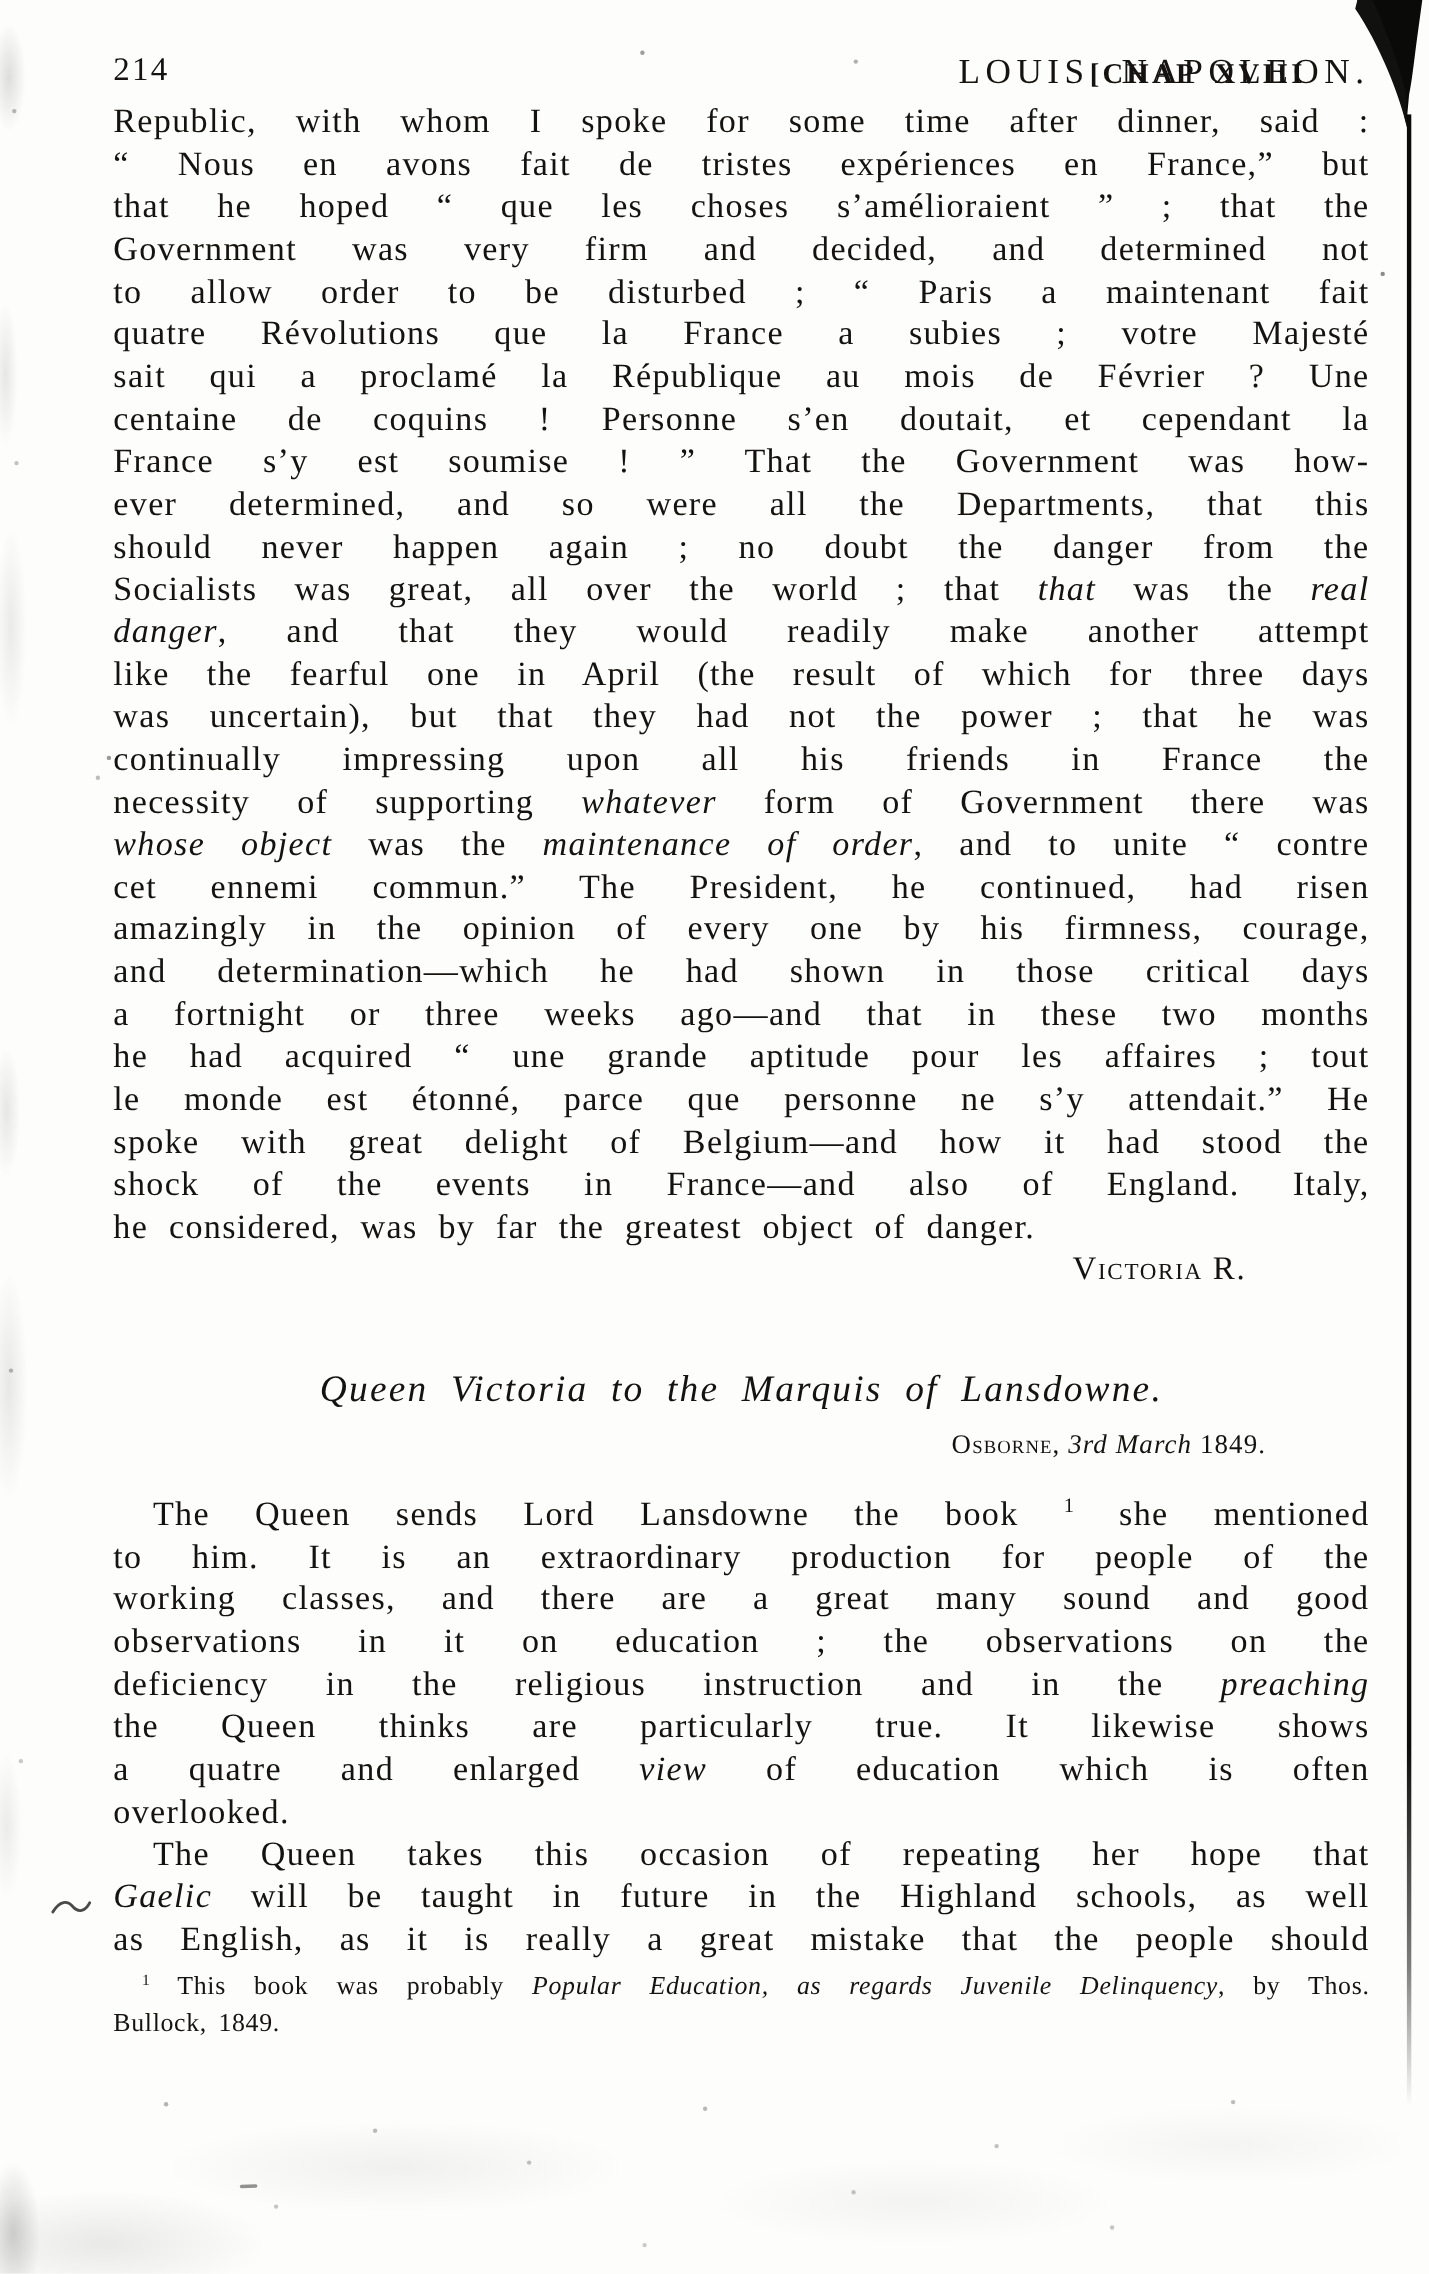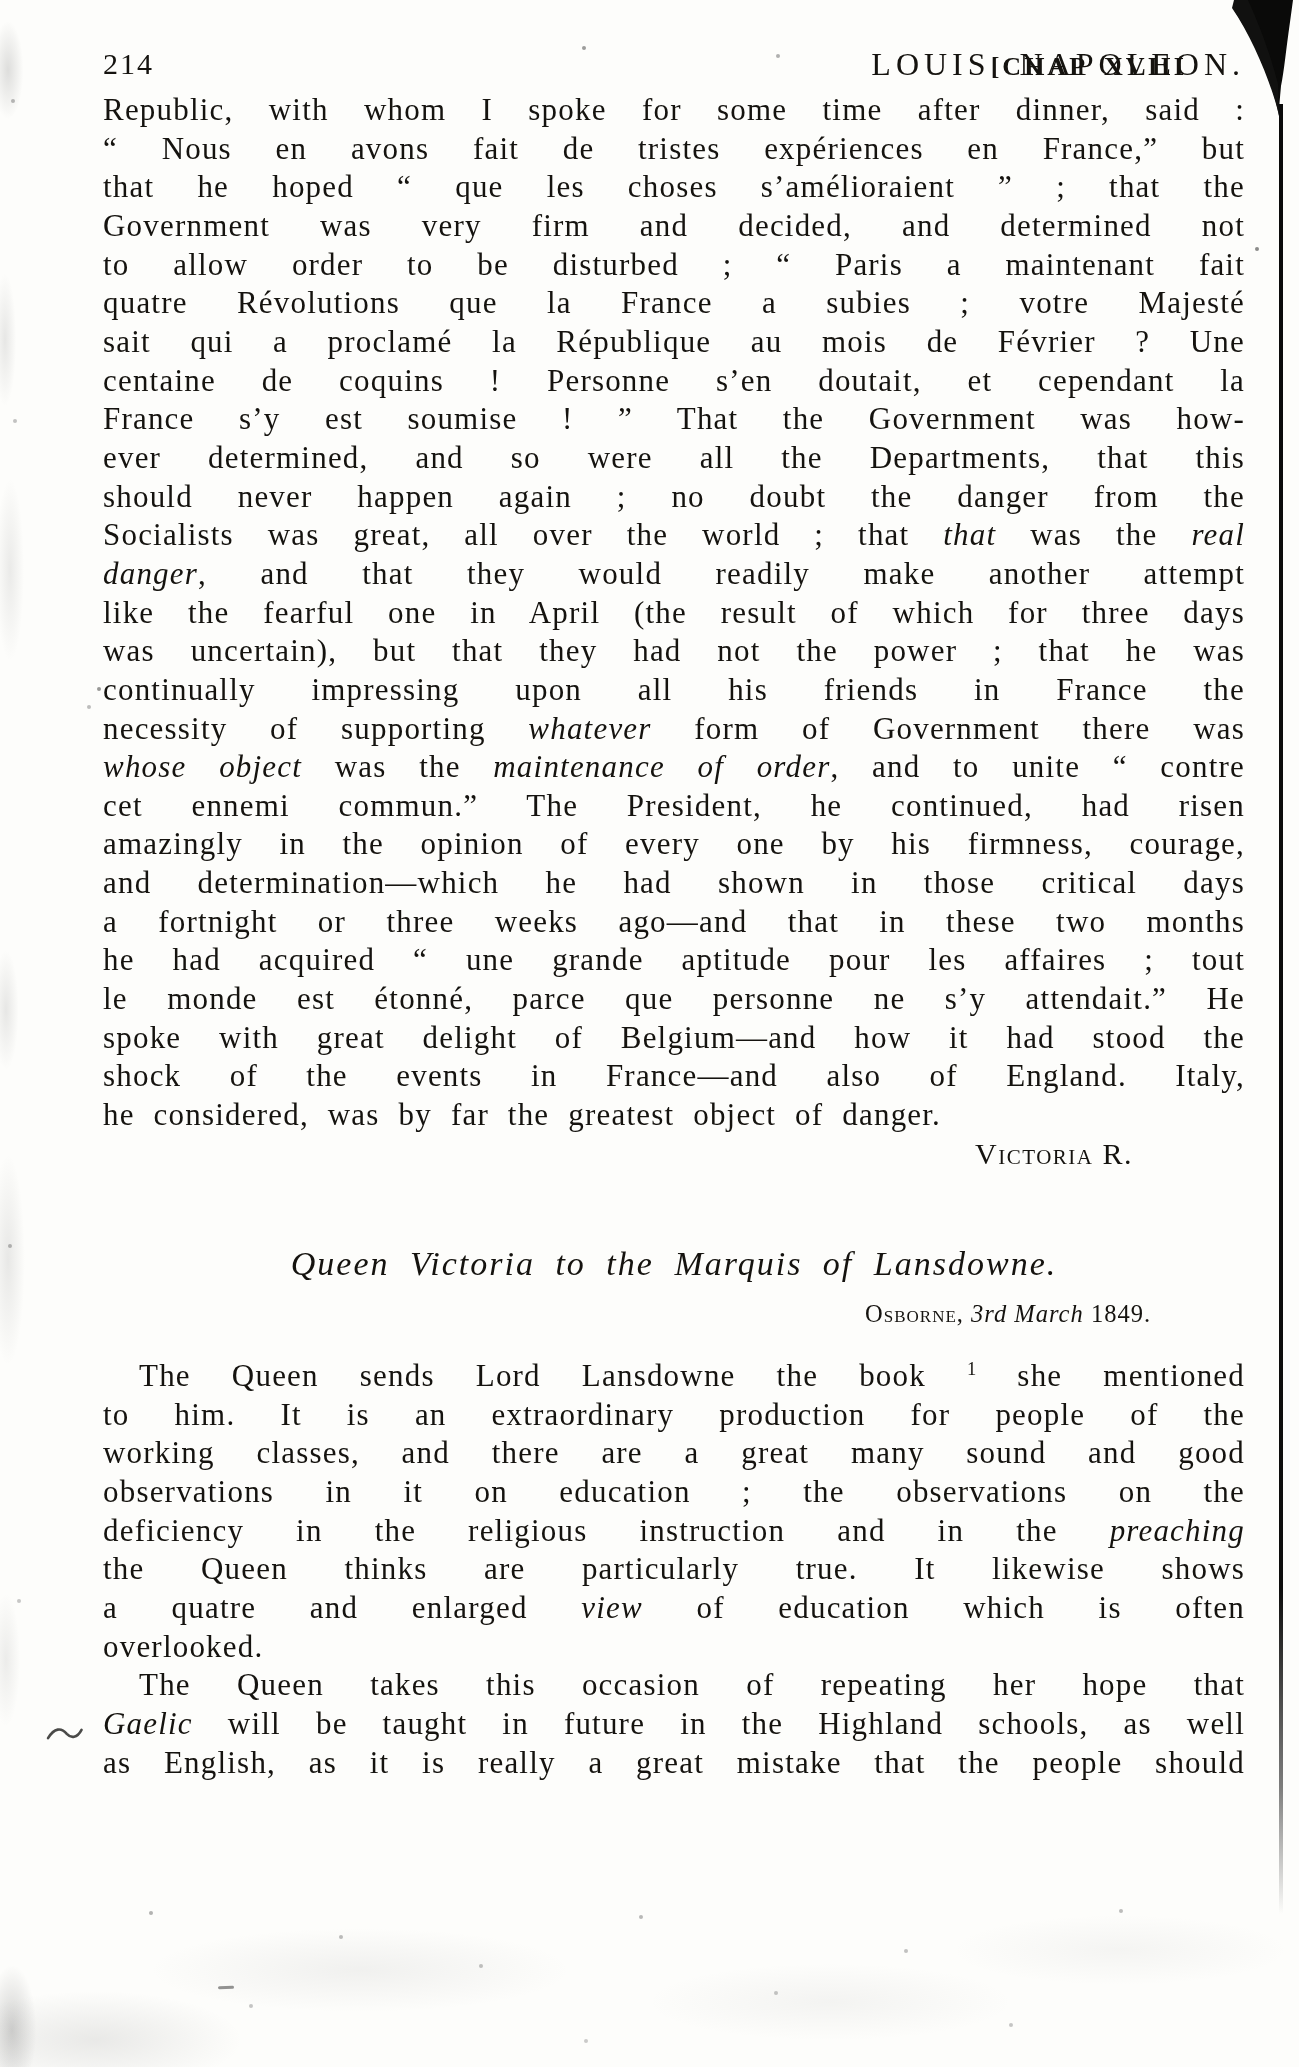--- a/index.html
+++ b/index.html
@@ -151,20 +151,24 @@
       <div class="line"><span>observations in it on education ; the observations on the</span></div>
       <div class="line"><span>deficiency in the religious instruction and in the </span><span class="i">preaching</span></div>
       <div class="line"><span>the Queen thinks are particularly true. It likewise shows</span></div>
       <div class="line"><span>a quatre and enlarged </span><span class="i">view</span><span> of education which is often</span></div>
       <div class="line last"><span>overlooked.</span></div>
       <div class="line ind"><span>The Queen takes this occasion of repeating her hope that</span></div>
       <div class="line"><span class="i">Gaelic</span><span> will be taught in future in the Highland schools, as well</span></div>
       <div class="line"><span>as English, as it is really a great mistake that the people should</span></div>
     </div>
 
+  <div class="col footnote">
+      <div class="line ind"><span class="sup">1</span><span> This book was probably </span><span class="i">Popular Education, as regards Juvenile Delinquency</span><span>, by Thos.</span></div>
+      <div class="line last"><span>Bullock, 1849.</span></div>
+    </div>
 
   <div class="corner-blob">
     <svg width="71" height="120" viewBox="0 0 71 120">
       <path d="M6,0 L65,0 L62,22 C58,50 56,72 53,86 C52,98 51,106 51,116 C47,92 30,46 6,10 Z" fill="#0a0a09"></path>
       <path d="M6,0 L20,0 C30,22 42,52 50,84 L51,116 C45,88 26,40 4,8 Z" fill="#111110"></path>
     </svg>
   </div>
   <div class="gutter-line"></div>
   <div class="noise-left"></div>
   <div class="noise-bottom"></div>

